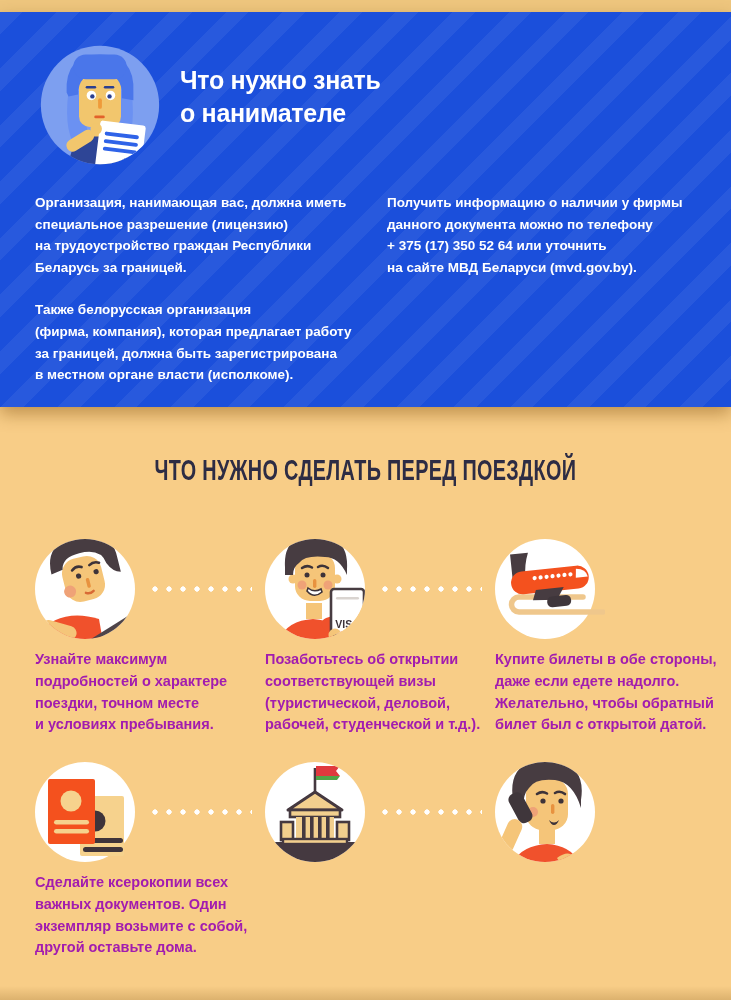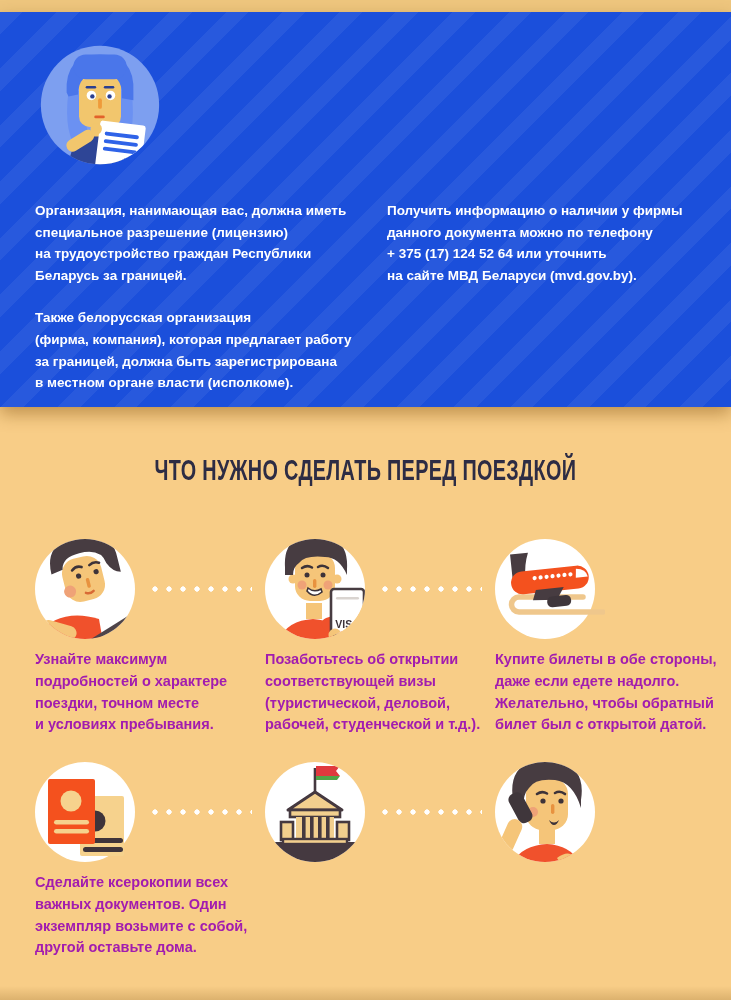--- a/index.html
+++ b/index.html
@@ -12,21 +12,21 @@
   
   .hero{position:relative;height:395px;background:#1b4fdb;
         background-image:repeating-linear-gradient(135deg,
           rgba(255,255,255,0.06) 0 16px, rgba(255,255,255,0) 16px 40px);
         box-shadow:0 7px 16px rgba(125,75,10,0.45);}
   .hero-head{display:flex;align-items:flex-start;padding:31px 0 0 38px;}
   .avatar-wrap{width:124px;height:124px;flex:0 0 auto;}
   .hero-title{margin:21px 0 0 18px;color:#ffffff;font-weight:bold;
               font-size:25px;line-height:1.32;letter-spacing:-0.3px;}
   .hero-cols{display:flex;gap:12px;padding:25px 24px 0 35px;}
-  .hero-col{width:340px;flex:0 0 auto;margin-top:8px;}
+  .hero-col{width:340px;flex:0 0 auto;}
   .hero-col p{margin:0 0 21px 0;color:#ffffff;font-weight:bold;font-size:13.5px;
               line-height:1.6;white-space:pre-line;}
 
   
   .tan{padding-top:46px;height:547px;}
   .check-heading{margin:0;text-align:center;color:#2d2c44;font-weight:bold;
                  font-size:30px;line-height:34px;white-space:nowrap;}
   .check-heading .squeeze{display:inline-block;transform:scaleX(0.66);
                  transform-origin:center;letter-spacing:0.5px;}
   .check-row{position:relative;display:flex;padding-left:35px;}
@@ -83,36 +83,40 @@
               <rect x="62" y="84" width="48" height="60" rx="3" fill="#ffffff"></rect>
               <rect x="68" y="95" width="36" height="4" rx="2" fill="#2f63e8"></rect>
               <rect x="68" y="103" width="36" height="4" rx="2" fill="#2f63e8"></rect>
               <rect x="68" y="111" width="36" height="4" rx="2" fill="#2f63e8"></rect>
               <circle cx="96" cy="128" r="7" fill="none" stroke="#2f63e8" stroke-width="3.2"></circle>
             </g>
             <circle cx="61" cy="90" r="6" fill="#f2c66d"></circle>
           </g>
         </svg>
       </div>
+      <div class="hero-title">
+        <div>Что нужно знать</div>
+        <div>о нанимателе</div>
+      </div>
     </div>
     <div class="hero-cols">
       <div class="hero-col">
         <p>Организация, нанимающая вас, должна иметь
 специальное разрешение (лицензию)
 на трудоустройство граждан Республики
 Беларусь за границей.</p>
         <p>Также белорусская организация
 (фирма, компания), которая предлагает работу
 за границей, должна быть зарегистрирована
 в местном органе власти (исполкоме).</p>
       </div>
       <div class="hero-col">
         <p>Получить информацию о наличии у фирмы
 данного документа можно по телефону
-+ 375 (17) 124 52 64 или уточнить
++ 375 (17) 350 52 64 или уточнить
 на сайте МВД Беларуси (mvd.gov.by).</p>
       </div>
     </div>
   </div>
 
   <div class="tan">
     <h2 class="check-heading"><span class="squeeze">ЧТО НУЖНО СДЕЛАТЬ ПЕРЕД ПОЕЗДКОЙ</span></h2>
 
     <div class="check-row row-1">
       <div class="dots dots-a"></div>

